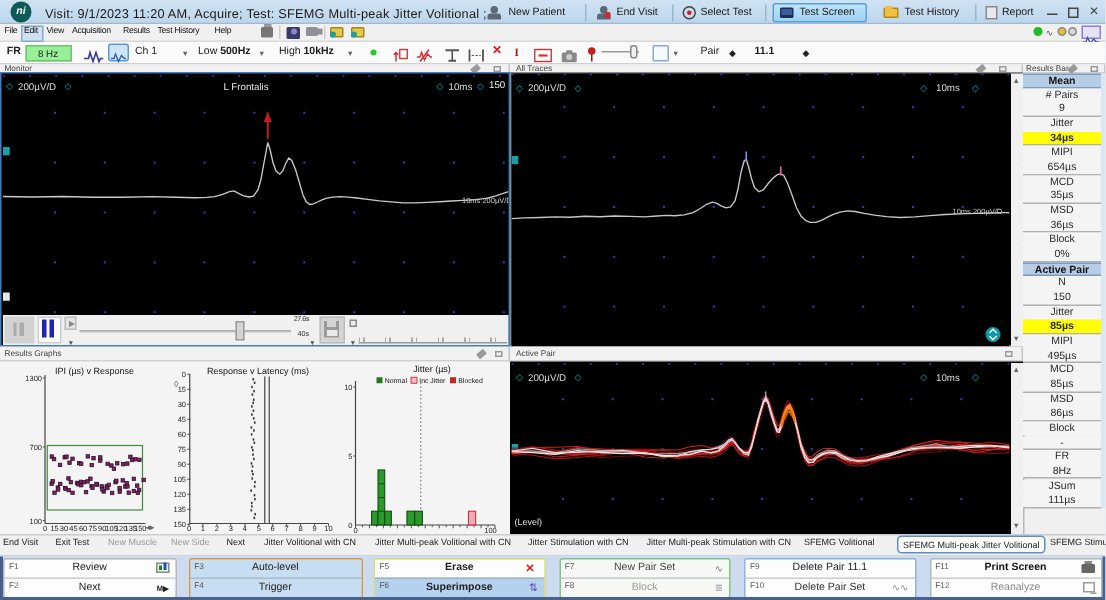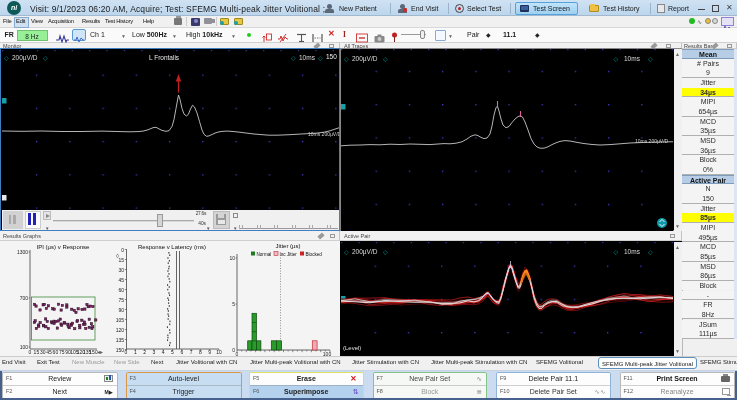--- a/index.html
+++ b/index.html
@@ -7,21 +7,21 @@
 .rbrow {left:682px;width:52px;height:9.7px;font-size:7px;line-height:9.7px;text-align:center;color:#2a2a2a}
 .cap {font-size:5.5px;color:#444;}
 .capbar {background:#f1f1f1;border-bottom:1px solid #cfcfcf;border-right:1px solid #c4c4c4}
 .ttxt {font-size:7px;color:#1a1a1a;white-space:nowrap}
 .mi {top:18px;font-size:5.8px;letter-spacing:-0.2px;color:#111;white-space:nowrap}
 .sep {width:1px;background:#9ab4cc;position:absolute;top:3px;height:11px}
 </style></head><body>
 
 <div class="abs" style="left:0;top:0;width:737px;height:16px;background:linear-gradient(#cfe2f3,#bdd6ec);border-bottom:1px solid #a0b8d0"></div>
 <div class="abs" style="left:7px;top:1px;width:14px;height:14px;border-radius:50%;background:#0d5a58;color:#fff;font-size:7px;font-style:italic;font-weight:bold;text-align:center;line-height:14px">ni</div>
-<div class="abs ttxt" style="left:30px;top:3.5px;font-size:8.5px;letter-spacing:0.15px">Visit: 9/1/2023 06:20 AM, Acquire; Test: SFEMG Multi-peak Jitter Volitional ;</div>
+<div class="abs ttxt" style="left:30px;top:3.5px;font-size:8.5px;letter-spacing:0.15px">Visit: 9/1/2023 11:20 AM, Acquire; Test: SFEMG Multi-peak Jitter Volitional ;</div>
 
 <div class="abs" style="left:325px;top:4px;width:9px;height:9px">
  <i class="abs" style="left:2px;top:0;width:5px;height:5px;border-radius:50%;background:#5a6878"></i>
     <i class="abs" style="left:0;top:5px;width:9px;height:4px;border-radius:2px 2px 0 0;background:#5a6878"></i>
   </div>
 <div class="abs ttxt" style="left:339px;top:4.5px">New Patient</div>
 <div class="sep" style="left:390px"></div>
 <div class="abs" style="left:398px;top:4px;width:9px;height:9px">
  <i class="abs" style="left:2px;top:0;width:5px;height:5px;border-radius:50%;background:#5a6878"></i>
     <i class="abs" style="left:0;top:5px;width:9px;height:4px;border-radius:2px 2px 0 0;background:#5a6878"></i>

